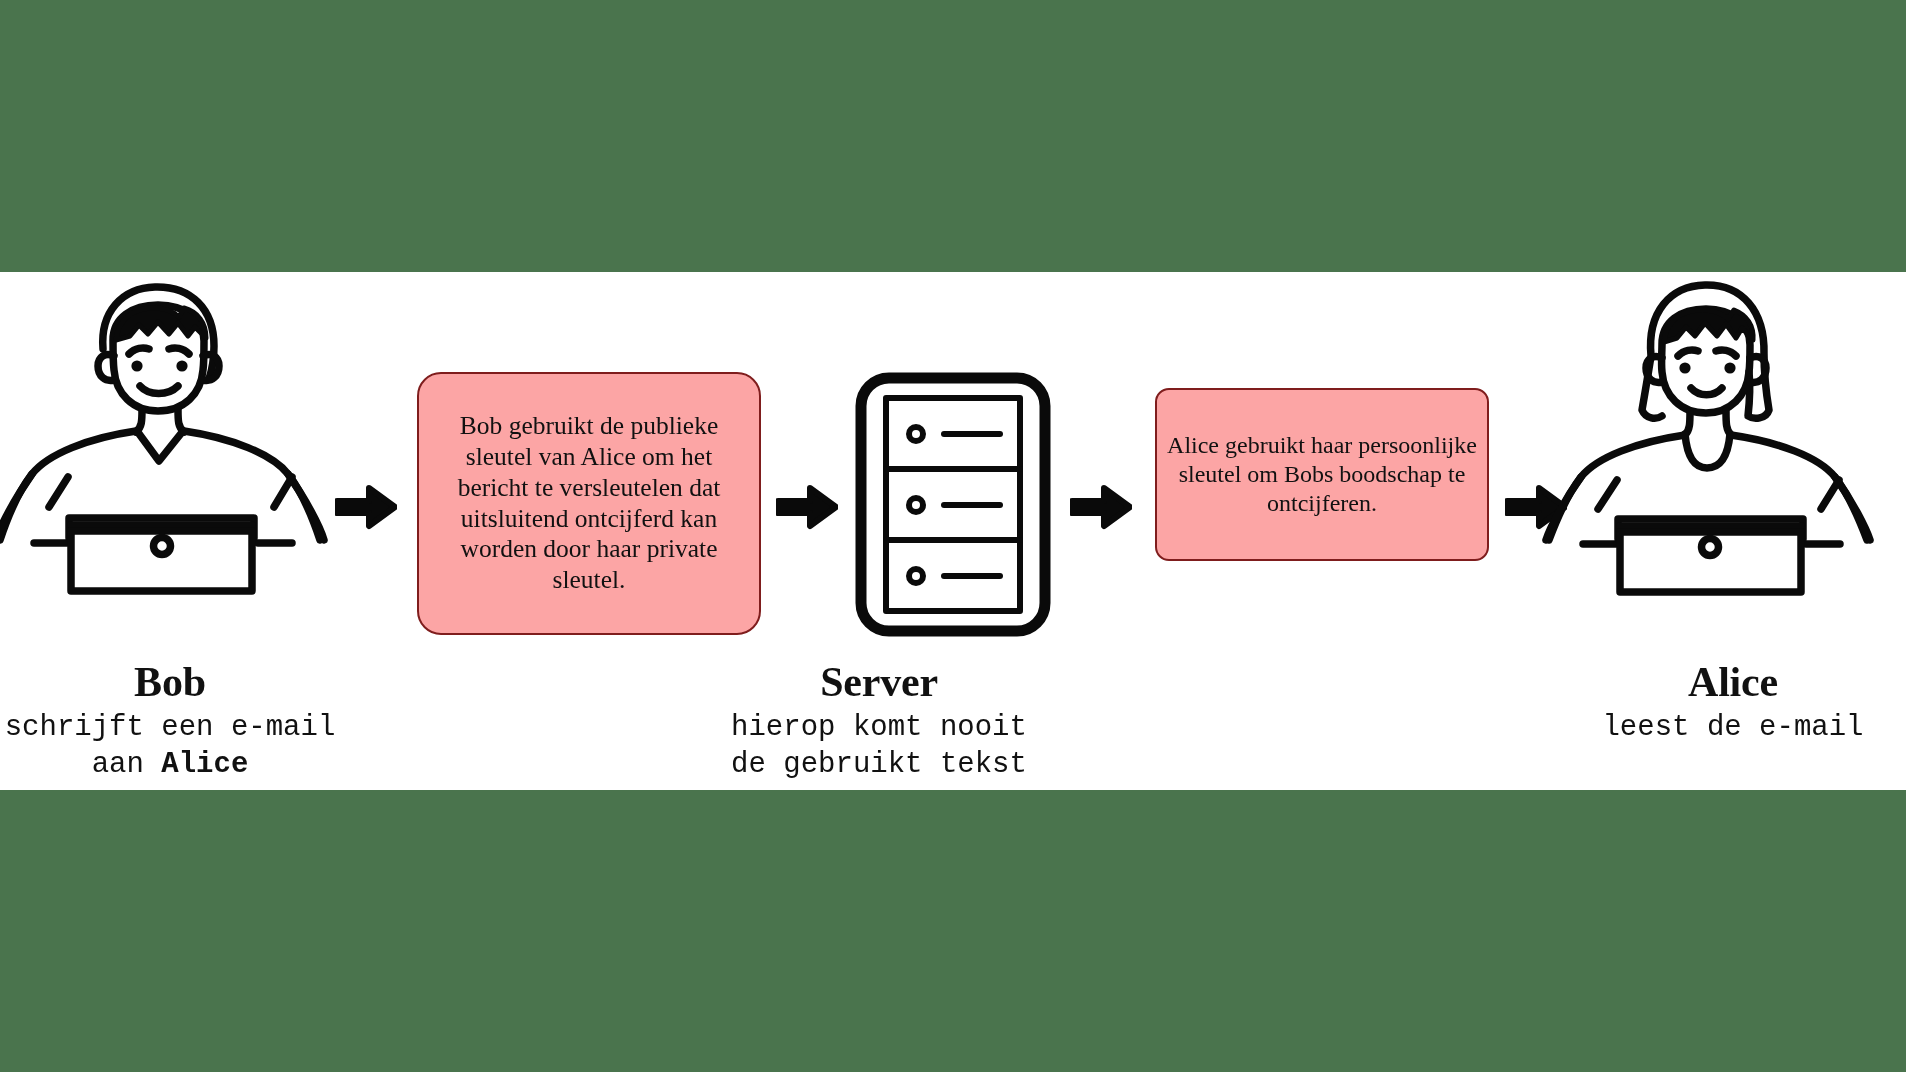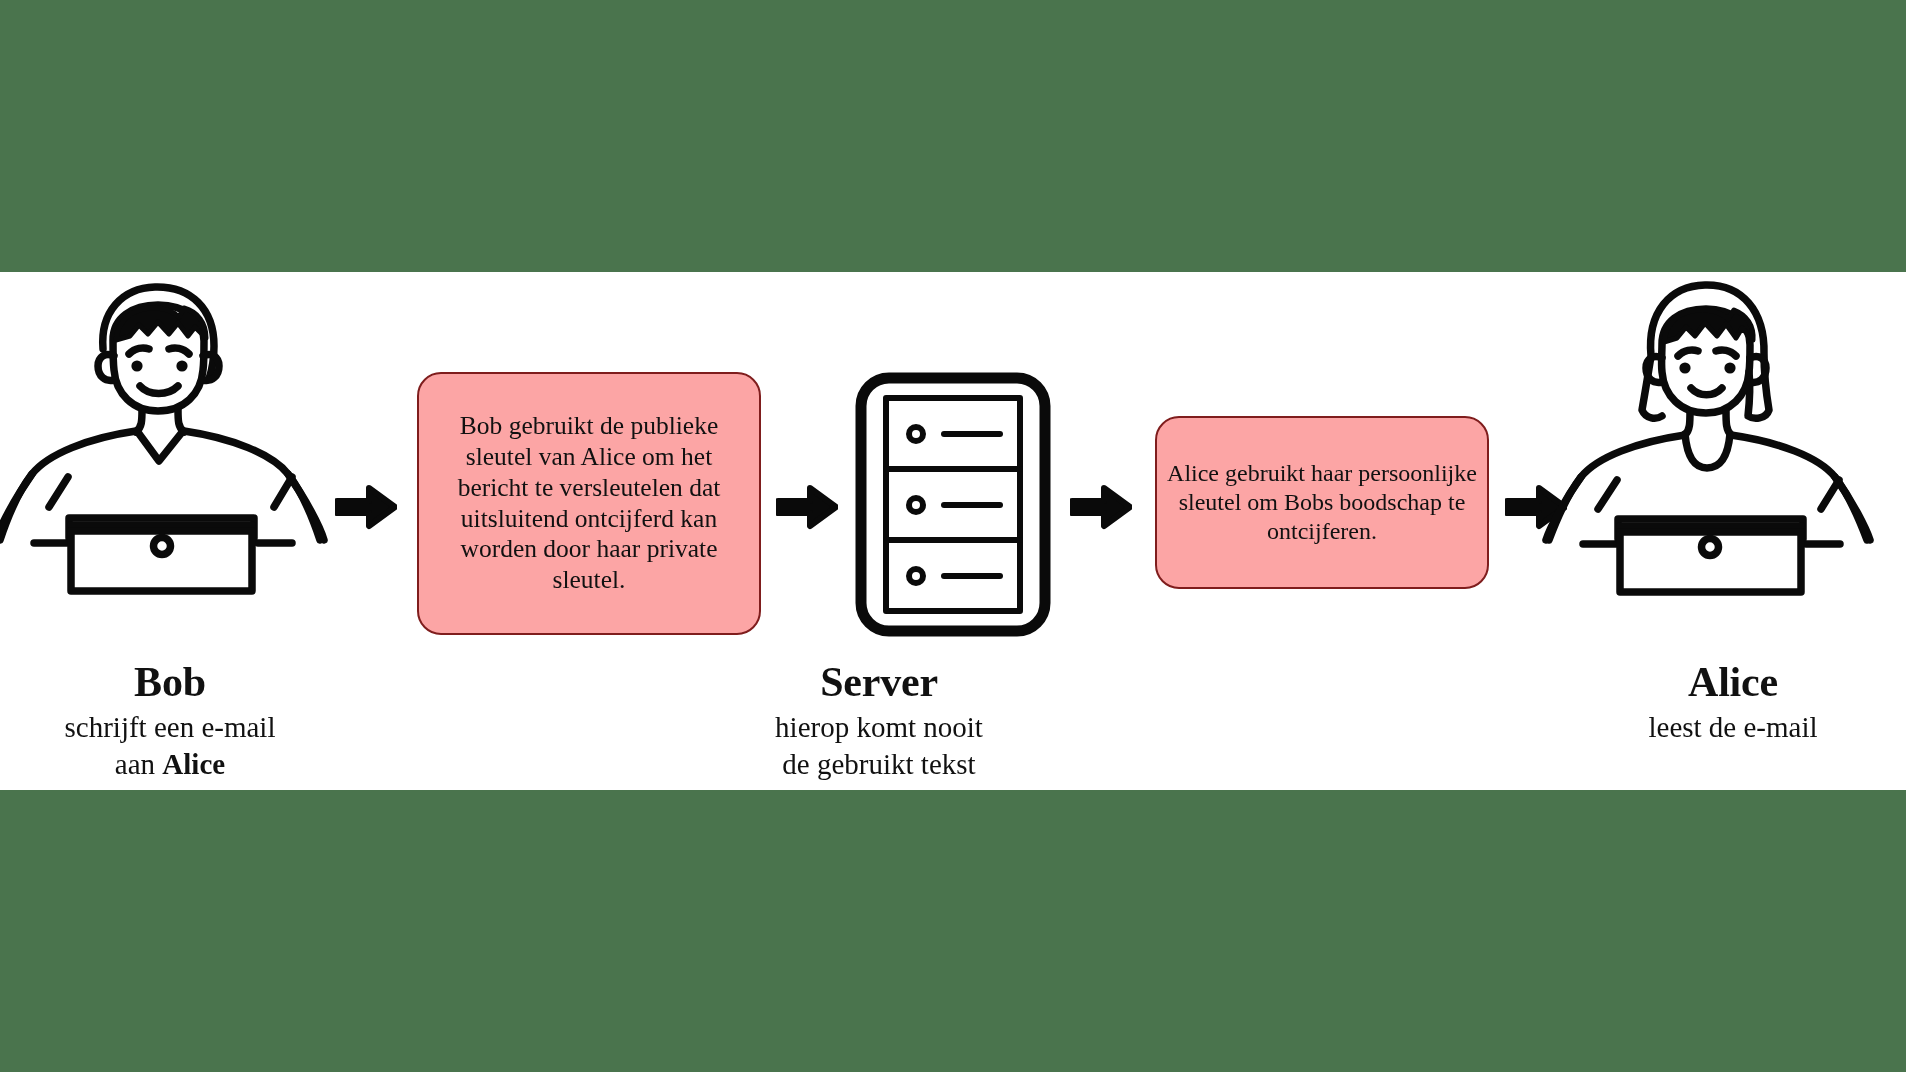--- a/index.html
+++ b/index.html
@@ -31,22 +31,23 @@
     color:#111;
     line-height:1.21;
   }
   .infobox .txt{display:block;padding:0 10px;}
 
   #box-bob{
     left:417px;top:372px;width:344px;height:263px;
     font-size:25.5px;
   }
   #box-alice{
-    left:1155px;top:416px;width:334px;height:173px;
+    left:1155px;top:388px;width:334px;height:173px;
     font-size:24px;
+    border-radius:14px;
   }
 
   
   .arrow{
     position:absolute;
     width:62px;height:46px;
   }
   .arrow svg{display:block;width:100%;height:100%;}
   #arrow-1{left:335px;top:484px;}
   #arrow-2{left:776px;top:484px;}
@@ -74,20 +75,21 @@
     font-weight:bold;
     font-size:42px;
     line-height:1.06;
     letter-spacing:-0.2px;
     margin-bottom:4px;
   }
   .caption .sub{
     display:block;
     font-size:29px;
     line-height:1.28;
+    font-family:Liberation Mono, monospace;
   }
   .caption .sub b{font-weight:bold;}
   #caption-bob{left:0px;top:660px;width:340px;}
   #caption-server{left:664px;top:660px;width:430px;text-align:center;}
   #caption-alice{left:1560px;top:660px;width:346px;}
 </style>
 </head>
 <body>
 
 <div id="stage">

